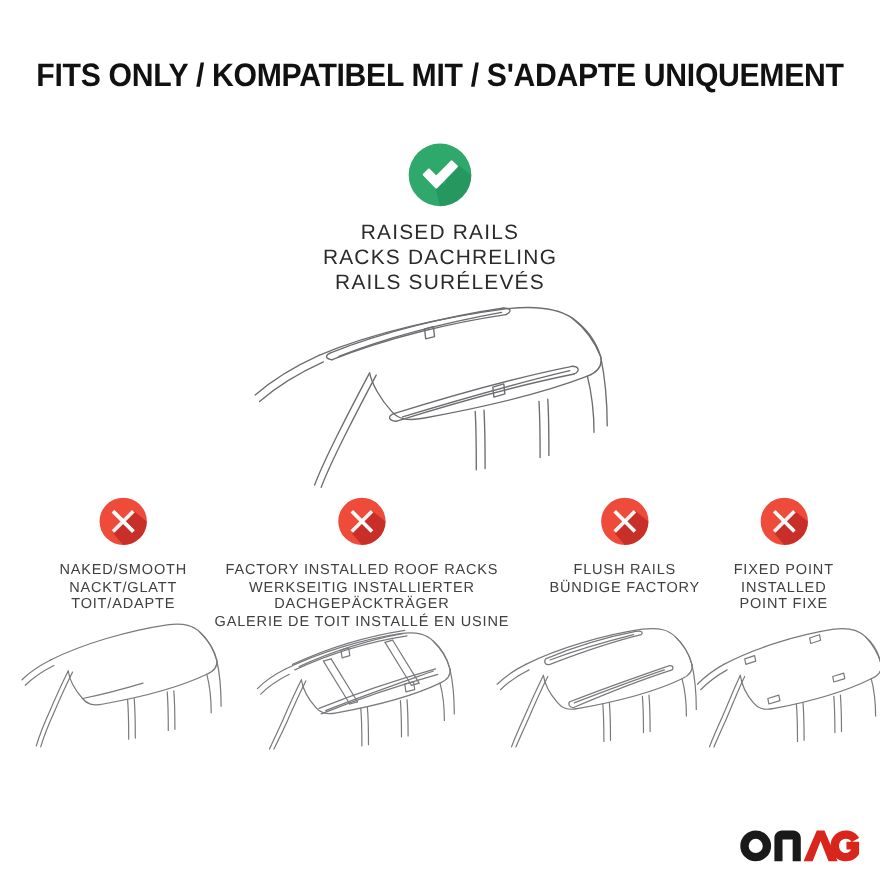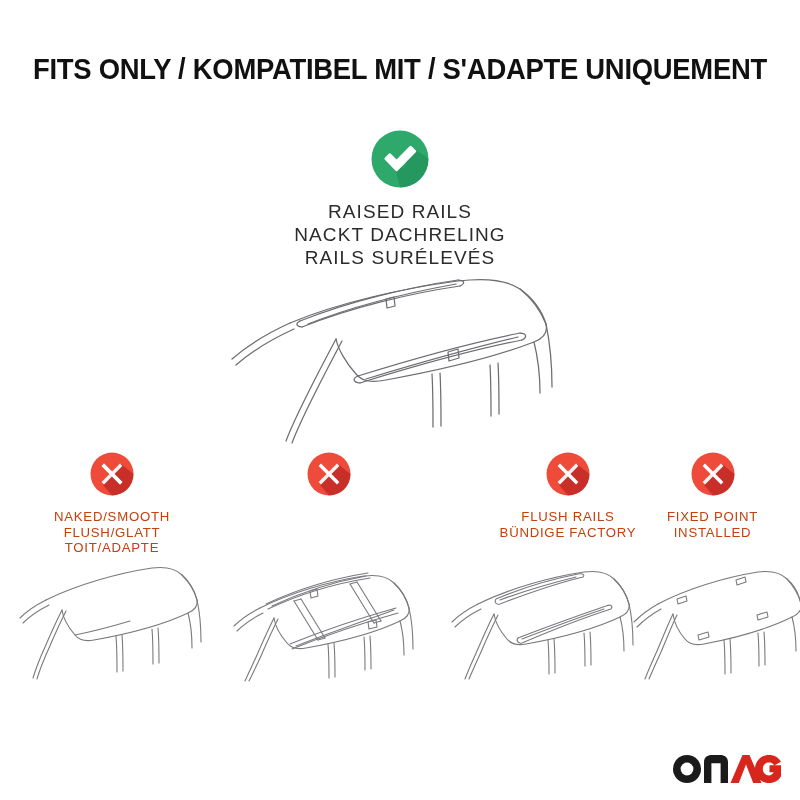--- a/index.html
+++ b/index.html
@@ -69,21 +69,21 @@
     position: absolute;
     top: 452px;
   }
   .neg-icon-wrap { text-align: center; }
   .neg-labels {
     margin-top: 9px;
     font-family: "Liberation Sans", sans-serif;
     font-size: 13.2px;
     line-height: 15.6px;
     letter-spacing: 0.75px;
-    color: #c2410c;
+    color: #404040;
     text-align: center;
     font-weight: 400;
   }
   .neg-labels div { white-space: nowrap; }
 
   .neg-illustration {
     position: absolute;
   }
 
   
@@ -105,21 +105,21 @@
 <div id="primary-block">
 
   <svg class="status-icon" width="58" height="58" viewBox="0 0 58 58">
     <circle cx="29" cy="29" r="28.5" fill="#2EA96B"></circle>
     <path d="M29 57.5 A28.5 28.5 0 0 0 57.5 29 L41.5 17 L33 38 L22.5 31 Z" fill="#1F8A55" opacity="0.55"></path>
     <path d="M14.5 28.8 L18.8 24.3 L25.6 31.0 L39.6 16.9 L44.2 21.3 L25.6 40.3 Z" fill="#ffffff" stroke="#ffffff" stroke-width="2.2" stroke-linejoin="round"></path>
   </svg>
 
   <div id="primary-labels">
     <div>RAISED RAILS</div>
-    <div>NACKT DACHRELING</div>
+    <div>RACKS DACHRELING</div>
     <div>RAILS SURÉLEVÉS</div>
   </div>
 </div>
 
 <svg id="primary-illustration" viewBox="0 0 430 175">
   <g fill="none" stroke="#6e6e72" stroke-width="1.25" stroke-linejoin="round" stroke-linecap="round">
 
     <path d="M100 48 C150 27 215 13 268 6 C300 2 318 6 330 14 C344 24 352 36 356 49
              C358 57 354 63 344 67 C300 84 240 97 196 105 C180 108 172 106 166 99
              C156 88 148 74 146 64"></path>
@@ -164,21 +164,21 @@
     <svg width="44" height="44" viewBox="0 0 44 44">
       <circle cx="22" cy="22" r="21.5" fill="#EE4B3B"></circle>
       <path d="M22 43.5 A21.5 21.5 0 0 0 43.5 22 L31 12 L22 24 L13 33 Z" fill="#A9191A" opacity="0.55"></path>
       <path d="M14.0 11.6 L32.4 30.0 L30.0 32.4 L11.6 14.0 Z" fill="#ffffff"></path>
       <path d="M30.0 11.6 L32.4 14.0 L14.0 32.4 L11.6 30.0 Z" fill="#f2f2f2"></path>
       <path d="M14.0 11.6 L32.4 30.0 L30.0 32.4 L11.6 14.0 Z" fill="#ffffff" opacity="0.92"></path>
     </svg>
   </div>
   <div class="neg-labels">
     <div>NAKED/SMOOTH</div>
-    <div>FLUSH/GLATT</div>
+    <div>NACKT/GLATT</div>
     <div>TOIT/ADAPTE</div>
   </div>
 </div>
 
 <svg class="neg-illustration" style="left:6px; top:556px; width:200px; height:125px;" viewBox="0 0 200 125">
   <g fill="none" stroke="#7a7a7e" stroke-width="1.1" stroke-linejoin="round" stroke-linecap="round">
     <path d="M40 44 C70 29 112 17 146 12 C162 10 170 13 176 19 C184 27 189 35 191 44
              C192 50 189 54 182 57 C155 70 116 79 88 84 C78 86 73 84 69 79 C62 71 57 61 56 54"></path>
     <path d="M40 44 C30 49 21 55 14 62"></path>
     <path d="M43 49 C33 54 24 60 17 67"></path>
@@ -197,20 +197,26 @@
 
 <div class="neg-col" style="left:195px; width:268px;">
   <div class="neg-icon-wrap">
     <svg width="44" height="44" viewBox="0 0 44 44">
       <circle cx="22" cy="22" r="21.5" fill="#EE4B3B"></circle>
       <path d="M22 43.5 A21.5 21.5 0 0 0 43.5 22 L31 12 L22 24 L13 33 Z" fill="#A9191A" opacity="0.55"></path>
       <path d="M30.0 11.6 L32.4 14.0 L14.0 32.4 L11.6 30.0 Z" fill="#f2f2f2"></path>
       <path d="M14.0 11.6 L32.4 30.0 L30.0 32.4 L11.6 14.0 Z" fill="#ffffff"></path>
     </svg>
   </div>
+  <div class="neg-labels">
+    <div>FACTORY INSTALLED ROOF RACKS</div>
+    <div>WERKSEITIG INSTALLIERTER</div>
+    <div>DACHGEPÄCKTRÄGER</div>
+    <div>GALERIE DE TOIT INSTALLÉ EN USINE</div>
+  </div>
 </div>
 
 <svg class="neg-illustration" style="left:218px; top:560px; width:212px; height:122px;" viewBox="0 0 212 122">
   <g fill="none" stroke="#7a7a7e" stroke-width="1.1" stroke-linejoin="round" stroke-linecap="round">
 
     <path d="M42 48 C72 33 112 21 146 16 C162 14 170 17 176 23 C184 31 189 39 191 48
              C192 54 189 58 182 61 C155 74 116 83 88 88 C78 90 73 88 69 83 C62 75 57 65 56 58"></path>
     <path d="M42 48 C32 53 23 59 16 66"></path>
     <path d="M45 53 C35 58 26 64 19 71"></path>
     <path d="M56 58 C51 68 45 81 39 95 C34 106 30 114 27 121"></path>
@@ -290,20 +296,21 @@
     <svg width="44" height="44" viewBox="0 0 44 44">
       <circle cx="22" cy="22" r="21.5" fill="#EE4B3B"></circle>
       <path d="M22 43.5 A21.5 21.5 0 0 0 43.5 22 L31 12 L22 24 L13 33 Z" fill="#A9191A" opacity="0.55"></path>
       <path d="M30.0 11.6 L32.4 14.0 L14.0 32.4 L11.6 30.0 Z" fill="#f2f2f2"></path>
       <path d="M14.0 11.6 L32.4 30.0 L30.0 32.4 L11.6 14.0 Z" fill="#ffffff"></path>
     </svg>
   </div>
   <div class="neg-labels">
     <div>FIXED POINT</div>
     <div>INSTALLED</div>
+    <div>POINT FIXE</div>
   </div>
 </div>
 
 <svg class="neg-illustration" style="left:622px; top:558px; width:180px; height:122px;" viewBox="0 0 180 122">
   <g fill="none" stroke="#7a7a7e" stroke-width="1.1" stroke-linejoin="round" stroke-linecap="round">
     <path d="M36 46 C64 31 104 19 136 14 C151 12 159 15 165 21 C172 29 177 37 179 46
              C180 52 177 56 170 59 C144 72 108 81 82 86 C72 88 67 86 63 81 C56 73 52 63 51 56"></path>
     <path d="M36 46 C27 51 19 57 12 64"></path>
     <path d="M39 51 C30 56 22 62 15 69"></path>
     <path d="M51 56 C46 66 41 79 35 93 C30 104 26 113 23 121"></path>

